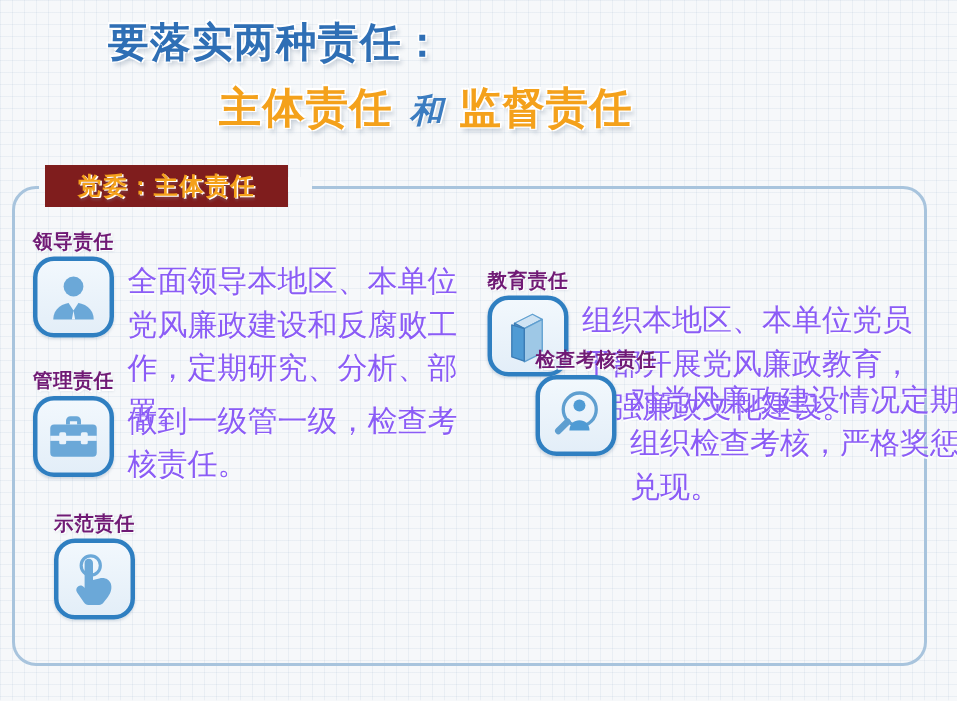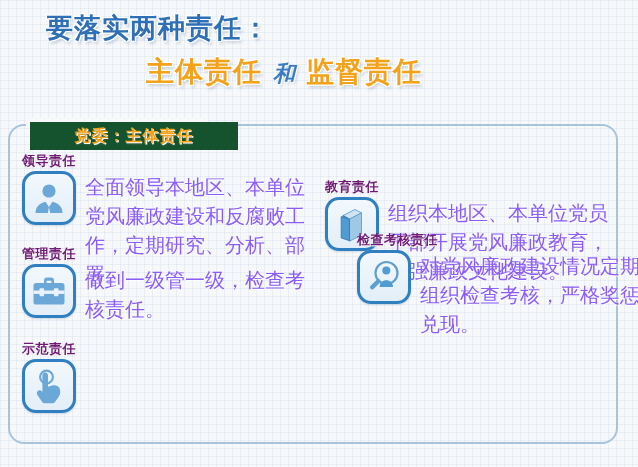--- a/index.html
+++ b/index.html
@@ -17,21 +17,21 @@
       linear-gradient(to right, rgba(150,175,200,0.13) 1px, transparent 1px),
       linear-gradient(to bottom, rgba(150,175,200,0.13) 1px, transparent 1px);
     background-size:8px 8px;
     z-index:0;
   }
   .stage{position:absolute;inset:0;z-index:1;}
 
   
   .headline{position:absolute;left:0;top:10px;width:638px;}
   .hl-line1{
-    padding-left:46px;
+    padding-left:72px;
     font-size:27px;font-weight:bold;letter-spacing:1px;
     color:#2f6fb5;
     text-shadow:
       1px 1px 0 #ffffff, -1px -1px 0 #ffffff,
       1px -1px 0 #fff, -1px 1px 0 #fff,
       2px 3px 3px rgba(120,140,160,0.38);
   }
   .hl-line2{
     margin-top:7px;padding-left:146px;
     display:flex;align-items:baseline;gap:11px;
@@ -58,23 +58,23 @@
     background:transparent;
   }
   
   .panel-notch{
     position:absolute;left:26px;top:118px;width:182px;height:10px;
     background:#f6f8fa;
   }
 
   
   .badge{
-    position:absolute;left:30px;top:122px;
-    width:208px;height:28px;
-    background:#14532d;
+    position:absolute;left:30px;top:110px;
+    width:162px;height:28px;
+    background:#7f1d1d;
     display:flex;align-items:center;justify-content:center;
   }
   .badge-text{
     font-size:16px;font-weight:bold;letter-spacing:1px;
     color:#f4a11b;
     text-shadow:1px 1px 0 #fff,1px 2px 2px rgba(130,150,170,0.30);
   }
 
   
   .item{position:absolute;}
@@ -96,21 +96,21 @@
   .icon-box svg{display:block;}
   .item-text{
     font-size:20px;line-height:1.46;color:#8b5cf6;
     padding-top:2px;
     text-shadow:0 1px 0 rgba(255,255,255,0.85);
   }
 
   
   #item-lingdao{left:22px;top:152px;width:290px;}
   #item-guanli{left:22px;top:245px;width:290px;}
-  #item-shifan{left:22px;top:340px;width:592px;}
+  #item-shifan{left:36px;top:340px;width:592px;}
   #item-jiaoyu{left:325px;top:152px;width:292px;margin-top:26px;}
   #item-jiancha{left:325px;top:231px;width:292px;margin-left:32px;}
 
   #item-shifan .item-text{width:520px;}
 </style>
 </head>
 <body>
 
 <div class="grid-bg"></div>
 

